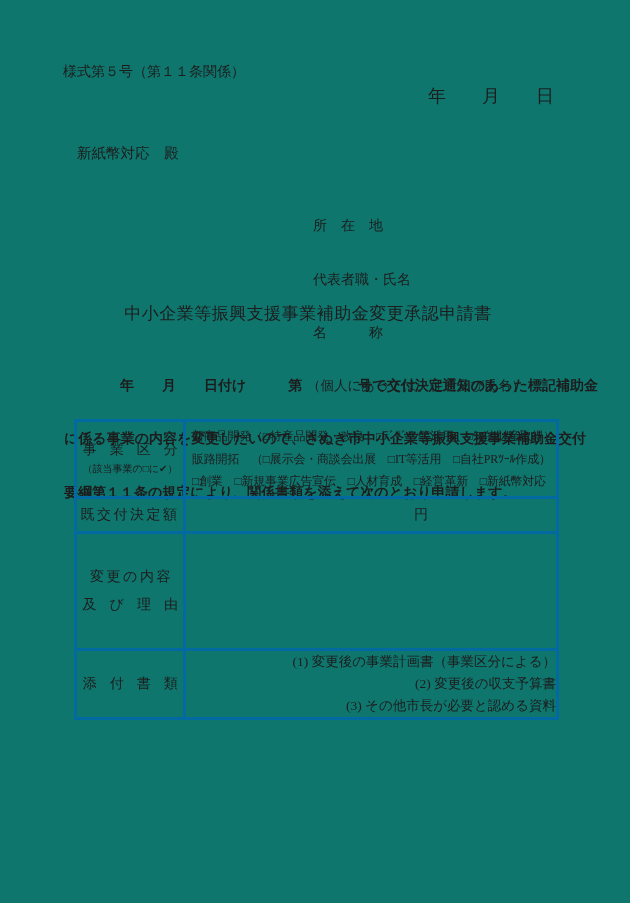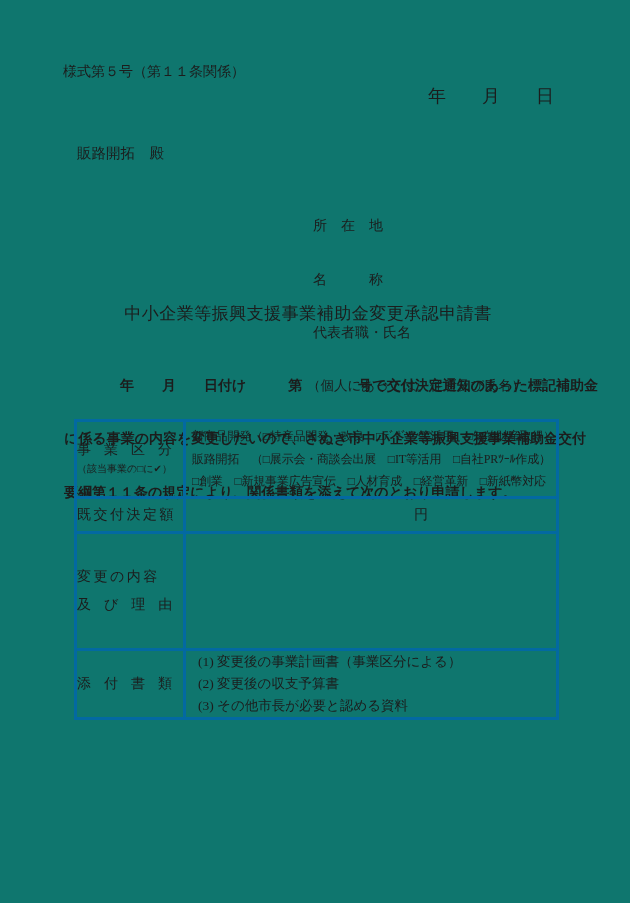--- a/index.html
+++ b/index.html
@@ -43,53 +43,53 @@
   }
   .form-table td { border: 3px solid #0369a1; vertical-align: middle; }
   .form-table col.c1 { width: 109px; }
   .form-table col.c2 { width: 373px; }
 
   tr.r1 td { height: 68px; }
   tr.r2 td, tr.r3 td { height: 35px; }
   tr.r4 td { height: 117px; }
   tr.r5 td { height: 66px; }
 
-  td.label-cell { }
+  td.label-cell { text-align: center; }
   .label-main { white-space: pre; font-size: 14px; letter-spacing: -0.5px; }
   .label-note { white-space: pre; font-size: 10px; margin-top: 3px; }
   .label-spaced6 { letter-spacing: 2.5px; }
   .label-spaced7 { letter-spacing: 0.5px; }
   .label-twoline .label-main { line-height: 28px; }
 
   td.options-cell { padding: 3px 4px 3px 6px; }
   .option-line { white-space: pre; font-size: 12px; line-height: 22.5px; letter-spacing: -0.2px; }
 
   td.amount-cell { text-align: center; padding-left: 100px; font-size: 14px; }
   .amount-value { display: inline; }
 
   td.blank-cell { }
 
-  td.attachments-cell { padding-left: 12px; }
+  td.attachments-cell { padding-left: 12px; text-align: right; }
   .attachment-item { white-space: pre; font-size: 13.5px; line-height: 22px; }
 </style>
 </head>
 <body>
 
 <div class="page">
 
   <div class="abs form-number">様式第５号（第１１条関係）</div>
 
   <div class="abs date-line">年　　月　　日</div>
 
-  <div class="abs addressee">販路開拓　殿</div>
+  <div class="abs addressee">新紙幣対応　殿</div>
 
   <div class="abs applicant-block">
     <div class="line">所　在　地</div>
+    <div class="line">代表者職・氏名</div>
     <div class="line">名　　　称</div>
-    <div class="line">代表者職・氏名</div>
     <div class="line note">（個人にあっては、住所及び氏名）</div>
   </div>
 
   <div class="abs doc-title">中小企業等振興支援事業補助金変更承認申請書</div>
 
   <div class="abs body-text">
     <div class="line">　　　　年　　月　　日付け　　　第　　　　号で交付決定通知のあった標記補助金</div>
     <div class="line">に係る事業の内容を変更したいので、さぬき市中小企業等振興支援事業補助金交付</div>
     <div class="line">要綱第１１条の規定により、関係書類を添えて次のとおり申請します。</div>
   </div>

